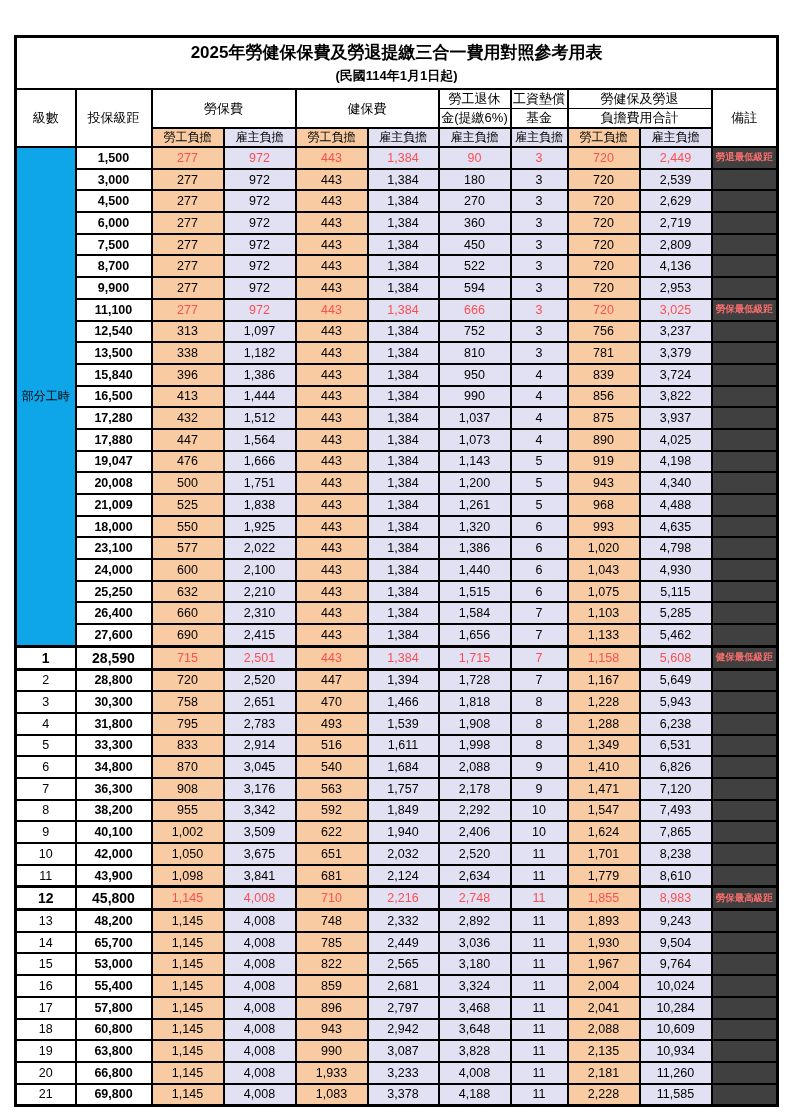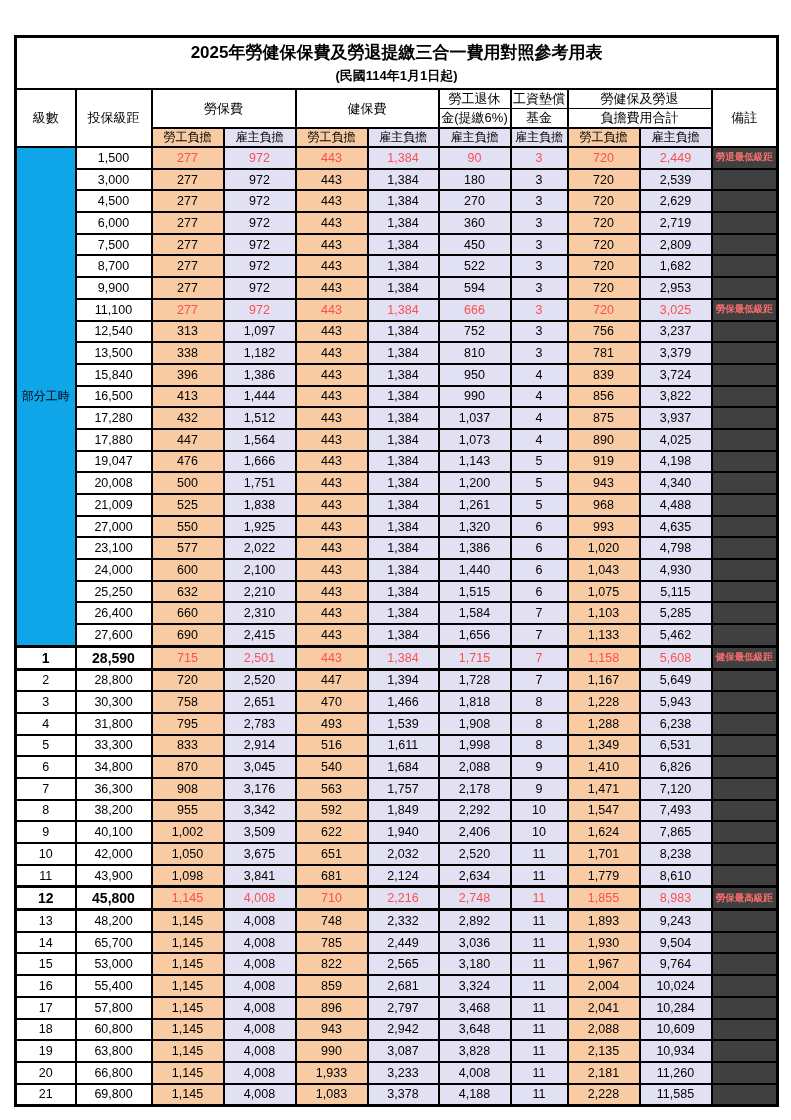--- a/index.html
+++ b/index.html
@@ -19,21 +19,21 @@
   .hdr2 th{font-size:13px;height:18px;}
   .split{border-bottom-width:1px;}
   .split2{border-top-width:1px;border-radius:9px;}
   .sub-hdr th{font-size:12px;height:15px;}
   .c-emp{background:#F8CBA2;}
   .c-er{background:#E2E0F3;}
   
   tbody td{font-size:12.5px;height:19.7px;}
   td.num{font-size:12.5px;}
   td.lv{font-size:12.5px;}
-  td.br{font-size:12.5px;}
+  td.br{font-size:12.5px;font-weight:bold;}
   td.pt{font-size:12px;background:#0ea5e9;}
   td.rm{font-size:9.5px;font-weight:700;color:#FB6E6E;background:#404040;}
   tr.red td.num{color:#FC4F4F;}
   tr.red td.rm{color:#FB6E6E;}
   tr.bold-row td.lv,tr.bold-row td.br{font-weight:700;font-size:14px;}
   tr.major td{border-top-width:3px;border-bottom-width:3px;}
 </style>
 </head>
 <body>
 
@@ -149,21 +149,21 @@
         </tr>
         <tr class="">
           <td class="br">8,700</td>
           <td class="num c-emp">277</td>
           <td class="num c-er">972</td>
           <td class="num c-emp">443</td>
           <td class="num c-er">1,384</td>
           <td class="num c-er">522</td>
           <td class="num c-er">3</td>
           <td class="num c-emp">720</td>
-          <td class="num c-er">1,682</td>
+          <td class="num c-er">4,136</td>
           <td class="rm"></td>
         </tr>
         <tr class="">
           <td class="br">9,900</td>
           <td class="num c-emp">277</td>
           <td class="num c-er">972</td>
           <td class="num c-emp">443</td>
           <td class="num c-er">1,384</td>
           <td class="num c-er">594</td>
           <td class="num c-er">3</td>
@@ -285,21 +285,21 @@
           <td class="num c-er">1,838</td>
           <td class="num c-emp">443</td>
           <td class="num c-er">1,384</td>
           <td class="num c-er">1,261</td>
           <td class="num c-er">5</td>
           <td class="num c-emp">968</td>
           <td class="num c-er">4,488</td>
           <td class="rm"></td>
         </tr>
         <tr class="">
-          <td class="br">27,000</td>
+          <td class="br">18,000</td>
           <td class="num c-emp">550</td>
           <td class="num c-er">1,925</td>
           <td class="num c-emp">443</td>
           <td class="num c-er">1,384</td>
           <td class="num c-er">1,320</td>
           <td class="num c-er">6</td>
           <td class="num c-emp">993</td>
           <td class="num c-er">4,635</td>
           <td class="rm"></td>
         </tr>

